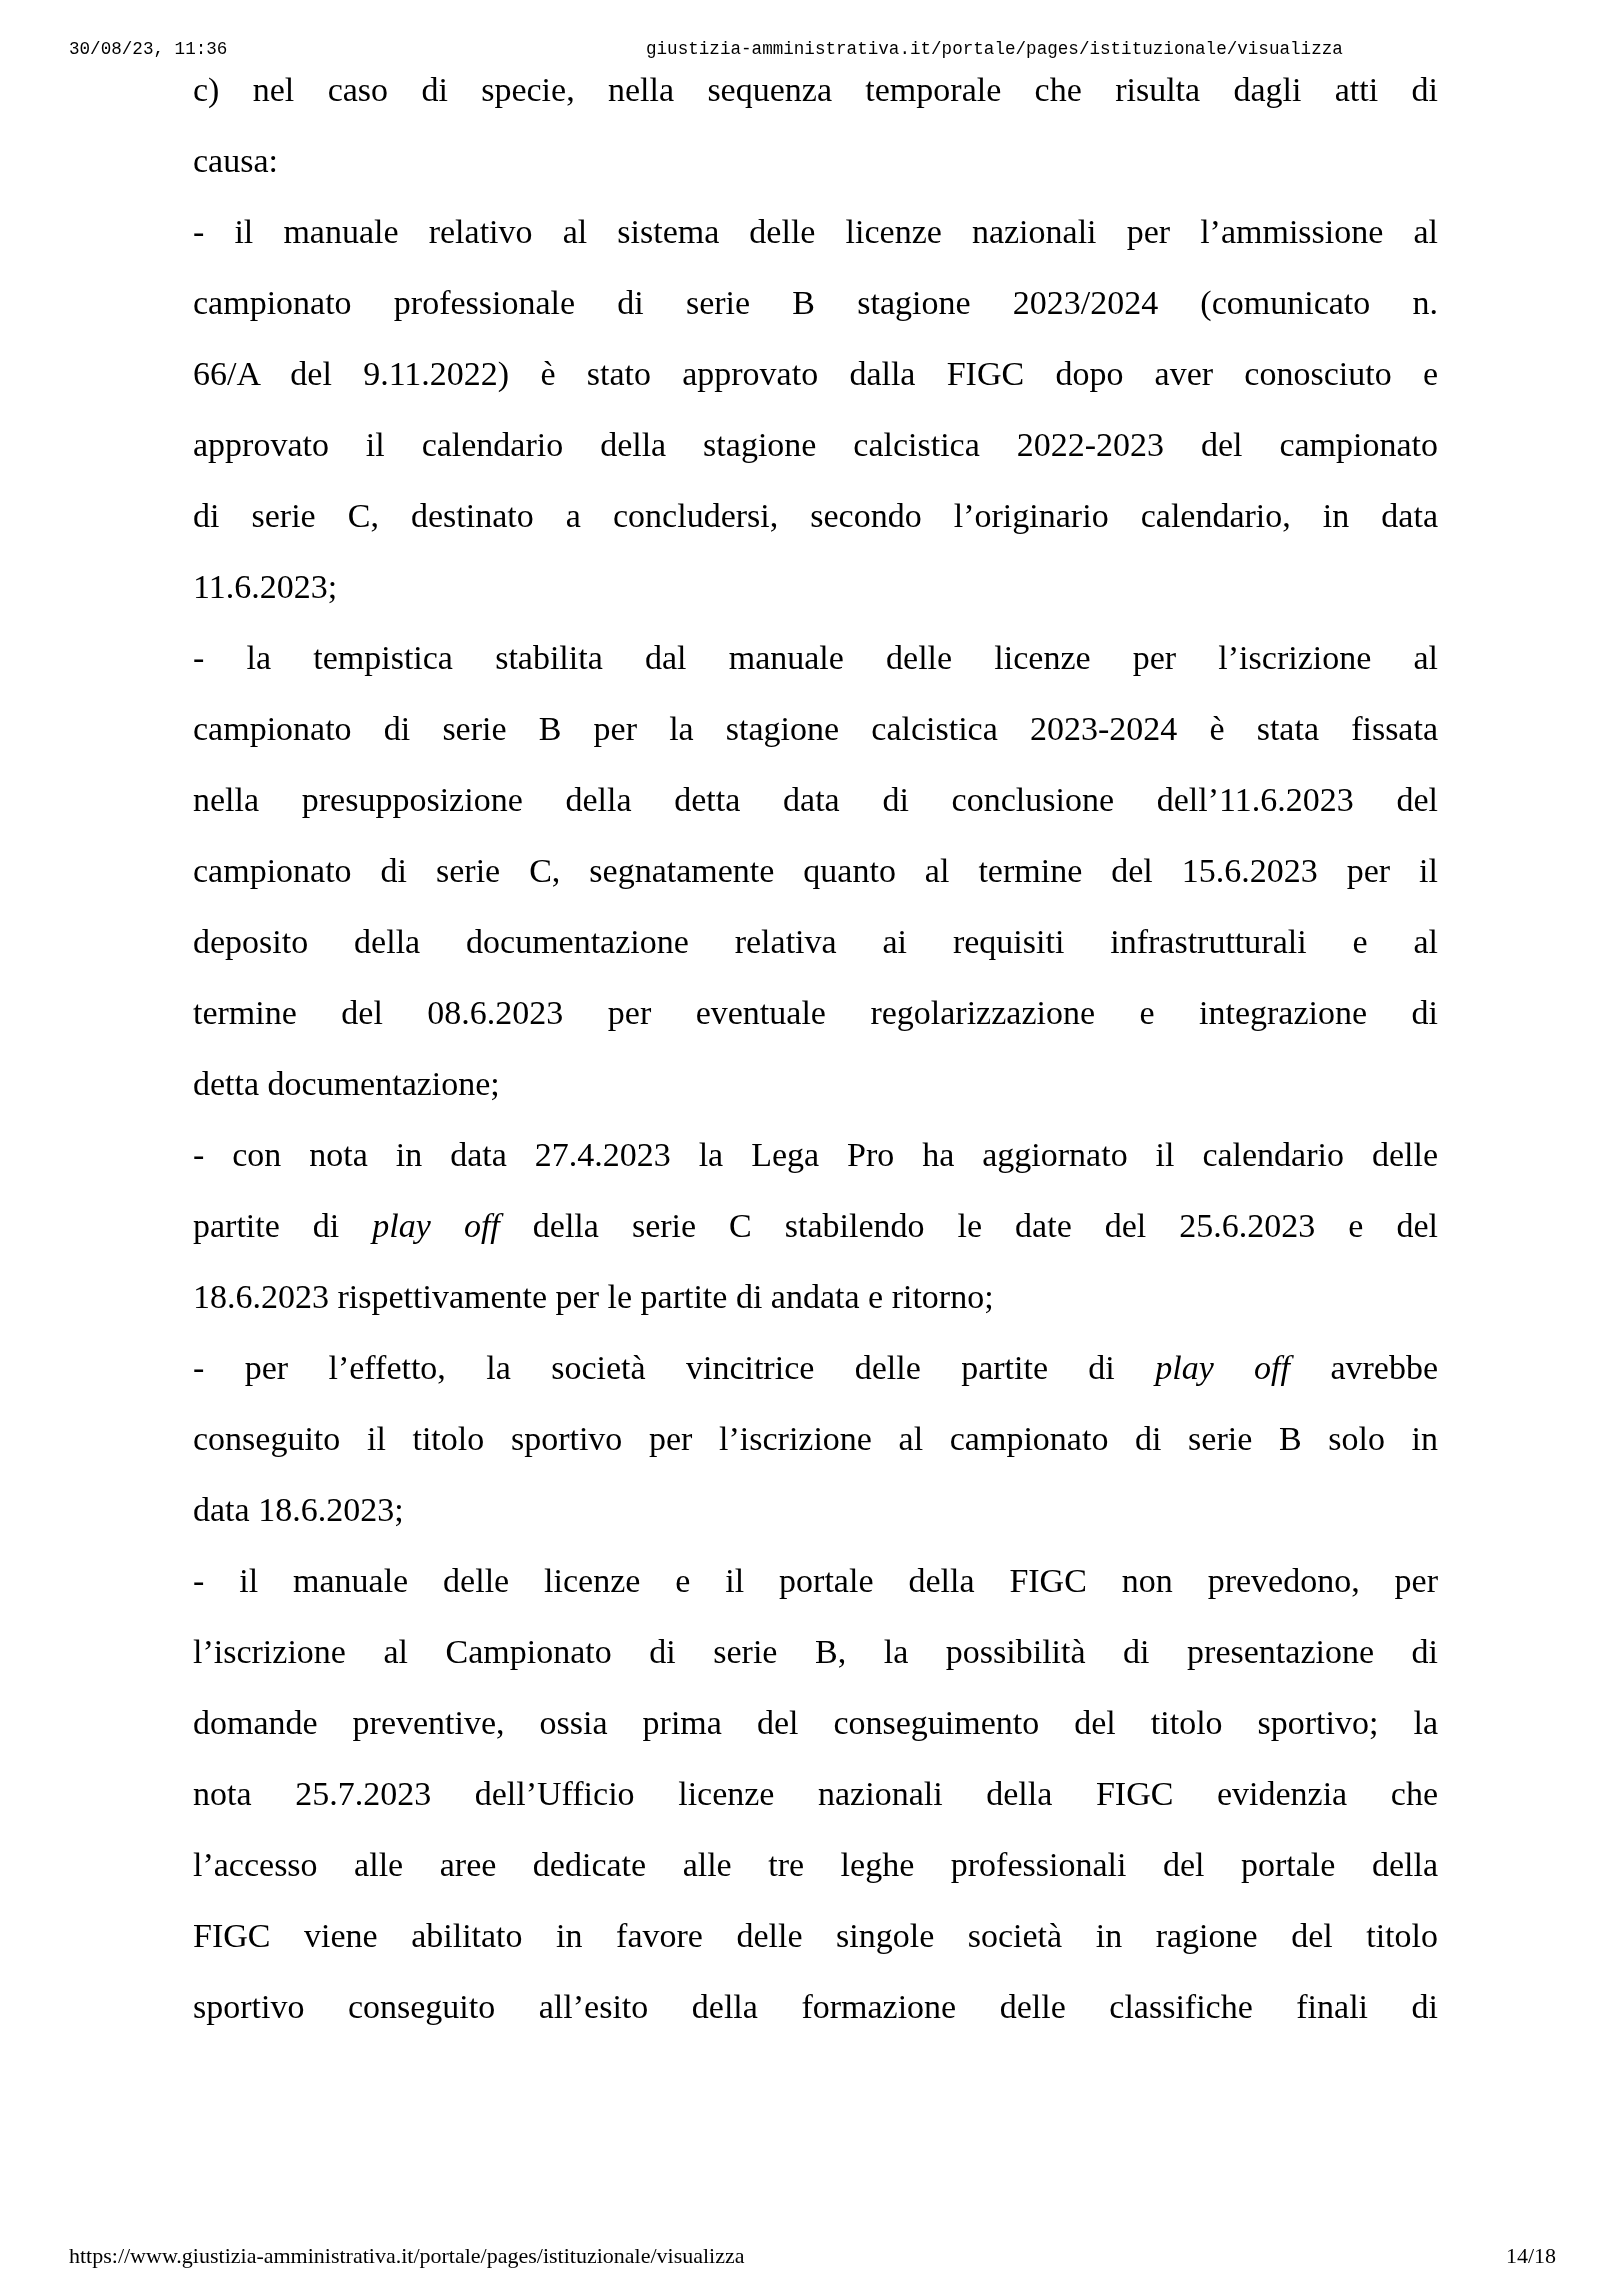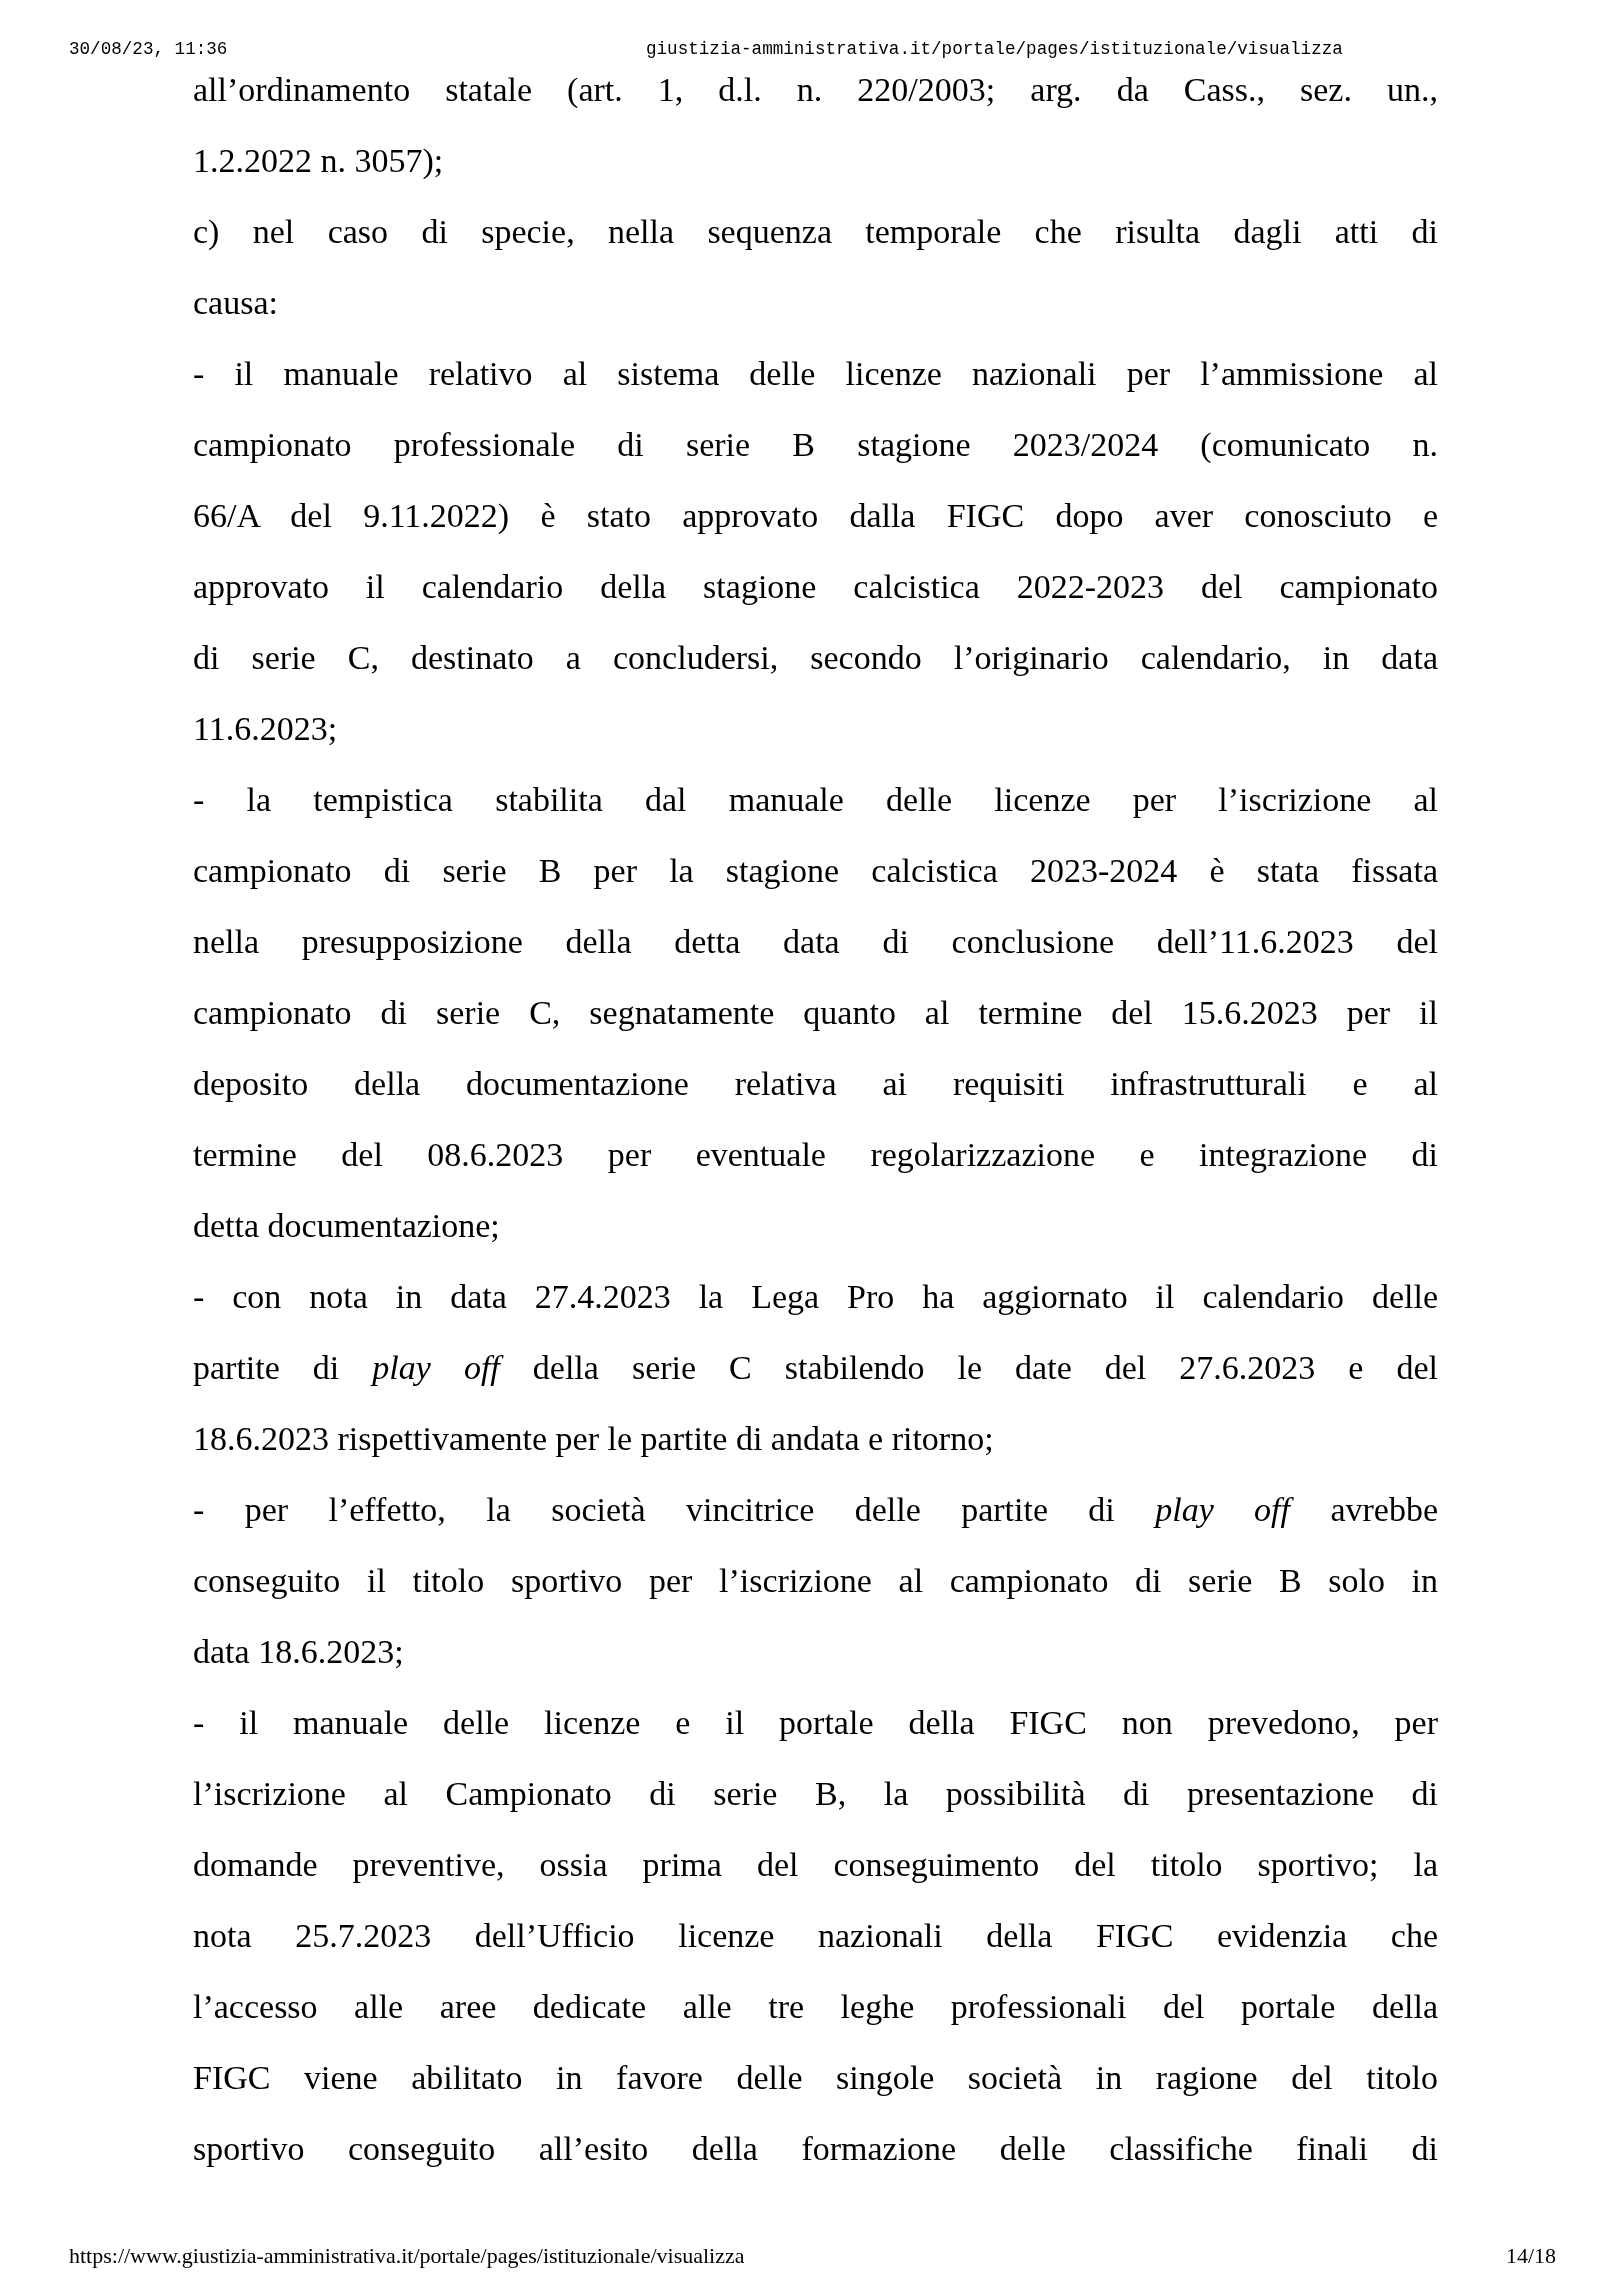--- a/index.html
+++ b/index.html
@@ -58,24 +58,20 @@
   }
 </style>
 </head>
 <body>
 
 <div class="hdr hdr-date">30/08/23, 11:36</div>
 <div class="hdr hdr-title">giustizia-amministrativa.it/portale/pages/istituzionale/visualizza</div>
 
 <div class="body-text">
 
-  <div>
-    <div class="line">all’ordinamento statale (art. 1, d.l. n. 220/2003; arg. da Cass., sez. un.,</div>
-    <div class="line last">1.2.2022 n. 3057);</div>
-  </div>
 
   <div>
     <div class="line">c) nel caso di specie, nella sequenza temporale che risulta dagli atti di</div>
     <div class="line last">causa:</div>
   </div>
 
   <div>
     <div class="line">- il manuale relativo al sistema delle licenze nazionali per l’ammissione al</div>
     <div class="line">campionato professionale di serie B stagione 2023/2024 (comunicato n.</div>
     <div class="line">66/A del 9.11.2022) è stato approvato dalla FIGC dopo aver conosciuto e</div>
@@ -89,21 +85,21 @@
     <div class="line">campionato di serie B per la stagione calcistica 2023-2024 è stata fissata</div>
     <div class="line">nella presupposizione della detta data di conclusione dell’11.6.2023 del</div>
     <div class="line">campionato di serie C, segnatamente quanto al termine del 15.6.2023 per il</div>
     <div class="line">deposito della documentazione relativa ai requisiti infrastrutturali e al</div>
     <div class="line">termine del 08.6.2023 per eventuale regolarizzazione e integrazione di</div>
     <div class="line last">detta documentazione;</div>
   </div>
 
   <div>
     <div class="line">- con nota in data 27.4.2023 la Lega Pro ha aggiornato il calendario delle</div>
-    <div class="line"><span>partite di </span><em>play off</em><span> della serie C stabilendo le date del 27.6.2023 e del</span></div>
+    <div class="line"><span>partite di </span><em>play off</em><span> della serie C stabilendo le date del 25.6.2023 e del</span></div>
     <div class="line last">18.6.2023 rispettivamente per le partite di andata e ritorno;</div>
   </div>
 
   <div>
     <div class="line"><span>- per l’effetto, la società vincitrice delle partite di </span><em>play off</em><span> avrebbe</span></div>
     <div class="line">conseguito il titolo sportivo per l’iscrizione al campionato di serie B solo in</div>
     <div class="line last">data 18.6.2023;</div>
   </div>
 
   <div>

